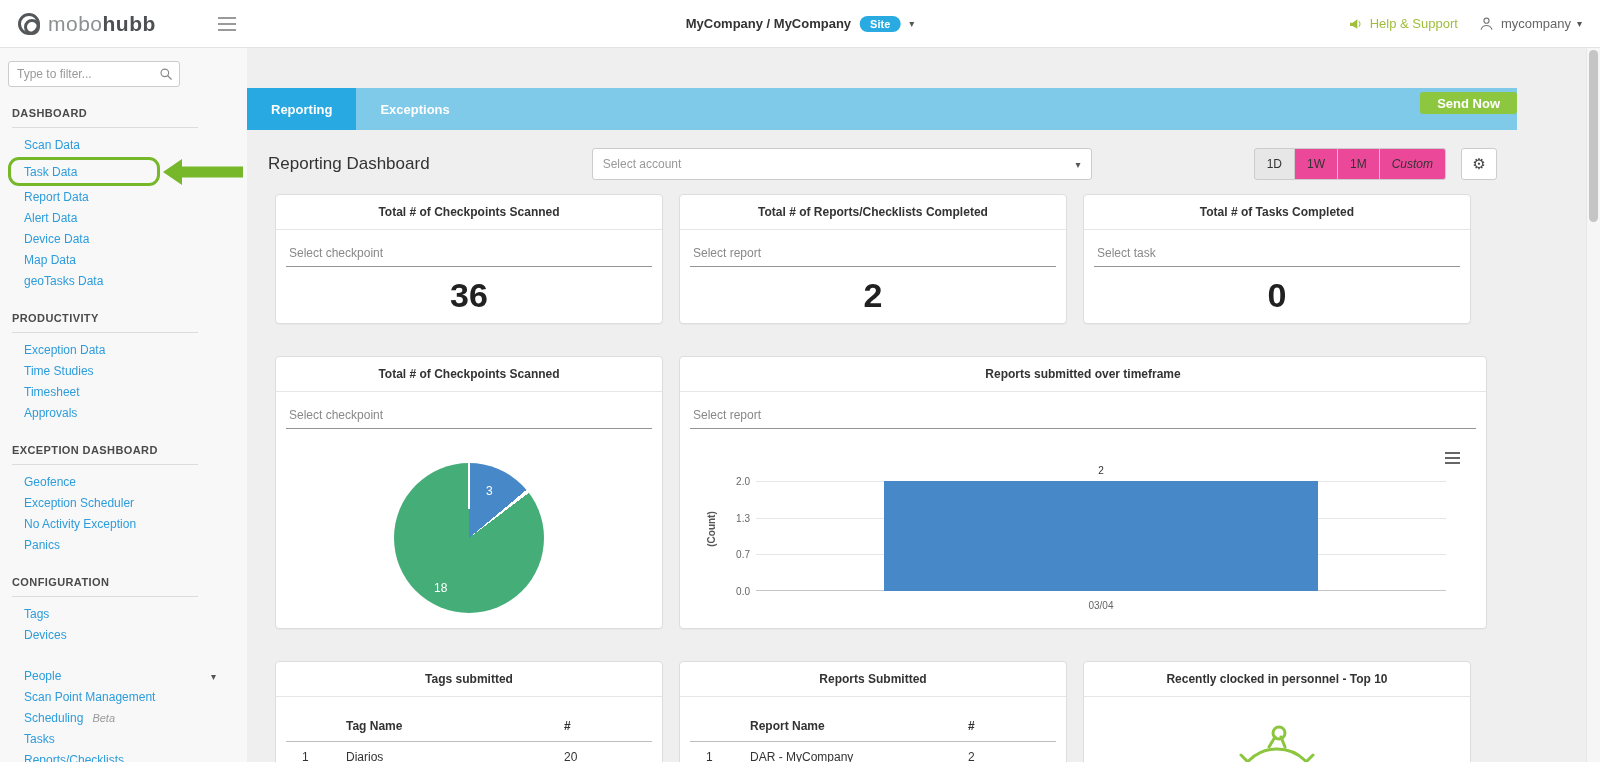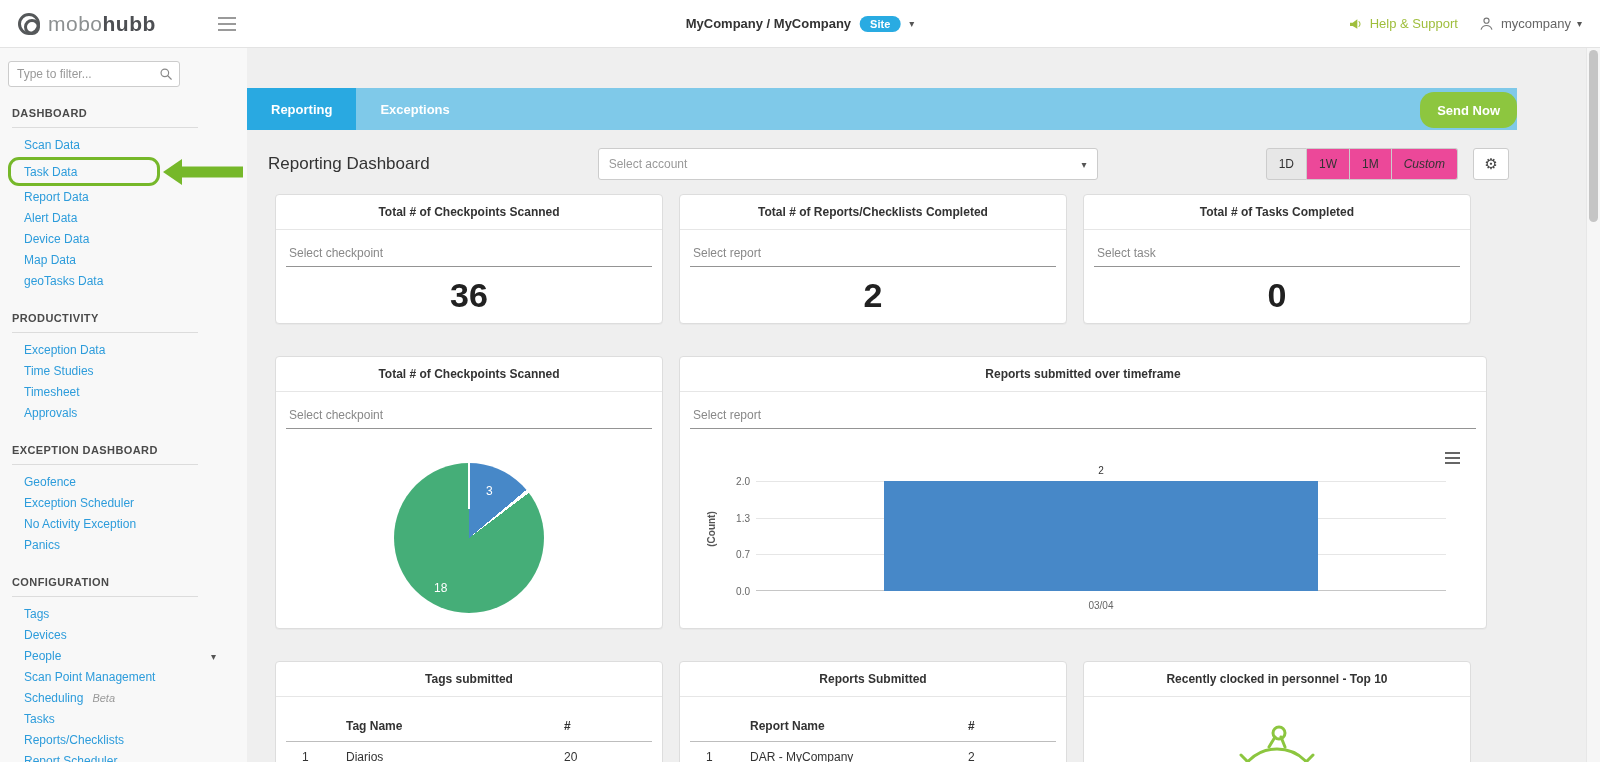--- a/index.html
+++ b/index.html
@@ -37,33 +37,33 @@
                margin: 20px 0 7px 12px; padding-bottom: 8px; border-bottom: 1px solid #dcdcdc; width: 186px; }
   .nav-item { display: block; padding: 4px 0 4px 24px; font-size: 12px; color: #2d9cdb; text-decoration: none; cursor: pointer; line-height: 13px; }
   .nav-row-task { position: relative; padding: 1px 0; }
   .hl-box { display: inline-block; border: 3px solid #76b82a; border-radius: 11px; margin-left: 8px;
             padding: 2px 8px 3px 13px; width: 152px; }
   .hl-box .nav-item { padding: 0; display: inline; }
   .anno-arrow { position: absolute; left: 163px; top: 50%; transform: translateY(-50%); width: 80px; height: 26px; }
   .arr-head { position: absolute; left: 0; top: 50%; transform: translateY(-50%); width: 0; height: 0;
               border-top: 13px solid transparent; border-bottom: 13px solid transparent; border-right: 19px solid #76b82a; }
   .arr-shaft { position: absolute; left: 18px; right: 0; top: 50%; transform: translateY(-50%); height: 11px; background: #76b82a; }
-  .nav-flex { display: flex; align-items: center; justify-content: space-between; width: 192px; }
+  .nav-flex { display: flex; align-items: center; justify-content: space-between; width: 192px; margin-top: 20px; }
   .beta { font-style: italic; color: #999; font-size: 11px; margin-left: 9px; font-weight: 400; }
 
   
   .main { position: absolute; top: 48px; left: 247px; right: 14px; bottom: 0; background: #efefef; overflow: hidden; }
   .page-inner { position: relative; width: 1270px; height: 100%; }
-  .send-now { position: absolute; top: 4px; right: 0; height: 36px; padding: 0 17px; background: #8dc63f; color: #fff;
-              border: none; border-radius: 14px; font-size: 13px; font-weight: 700; cursor: pointer; font-family: "Liberation Sans", sans-serif; }
+  .send-now { position: absolute; top: 4px; right: 0; height: 22px; padding: 0 17px; background: #8dc63f; color: #fff;
+              border: none; border-radius: 3px; font-size: 13px; font-weight: 700; cursor: pointer; font-family: "Liberation Sans", sans-serif; }
   .tabbar { margin-top: 40px; height: 42px; background: #7fc9e9; display: flex; }
   .tab { height: 100%; display: flex; align-items: center; padding: 0 24px; color: #fff; font-size: 13px; font-weight: 700; cursor: pointer; }
   .tab.active { background: #29a9e1; }
 
-  .controls-row { display: flex; align-items: center; margin: 16px 8px 0 21px; height: 36px; }
+  .controls-row { display: flex; align-items: center; margin: 16px 20px 0 21px; height: 36px; }
   .page-title { font-size: 17px; font-weight: 400; color: #333; }
   .account-select { width: 500px; height: 32px; background: #fff; border: 1px solid #ccc; border-radius: 3px;
                     display: flex; align-items: center; justify-content: space-between; padding: 0 10px;
                     margin: 0 auto; cursor: pointer; }
   .account-select .ph { color: #999; font-size: 12px; }
   .range-group { display: flex; }
   .range-group button { height: 32px; padding: 0 12px; background: #ec4899; border: 1px solid #ccc; border-left: none;
                         font-size: 12px; color: #333; cursor: pointer; font-family: "Liberation Sans", sans-serif; }
   .range-group button:first-child { border-left: 1px solid #ccc; border-radius: 3px 0 0 3px; }
   .range-group button:last-child { border-radius: 0 3px 3px 0; font-style: italic; }

